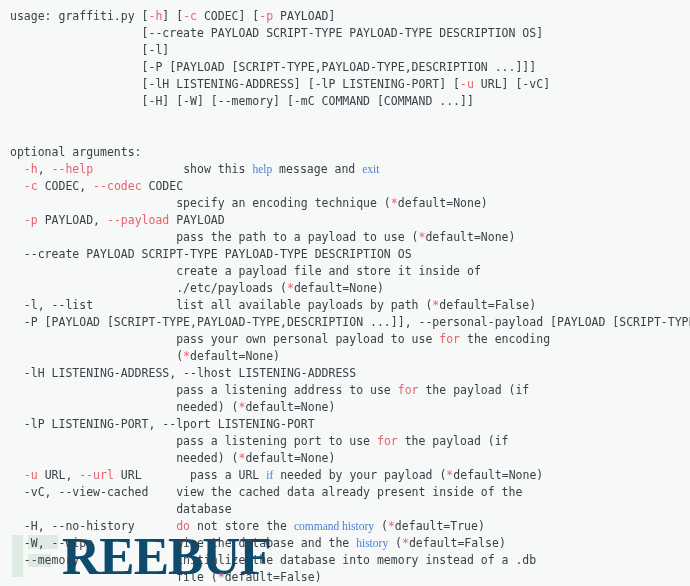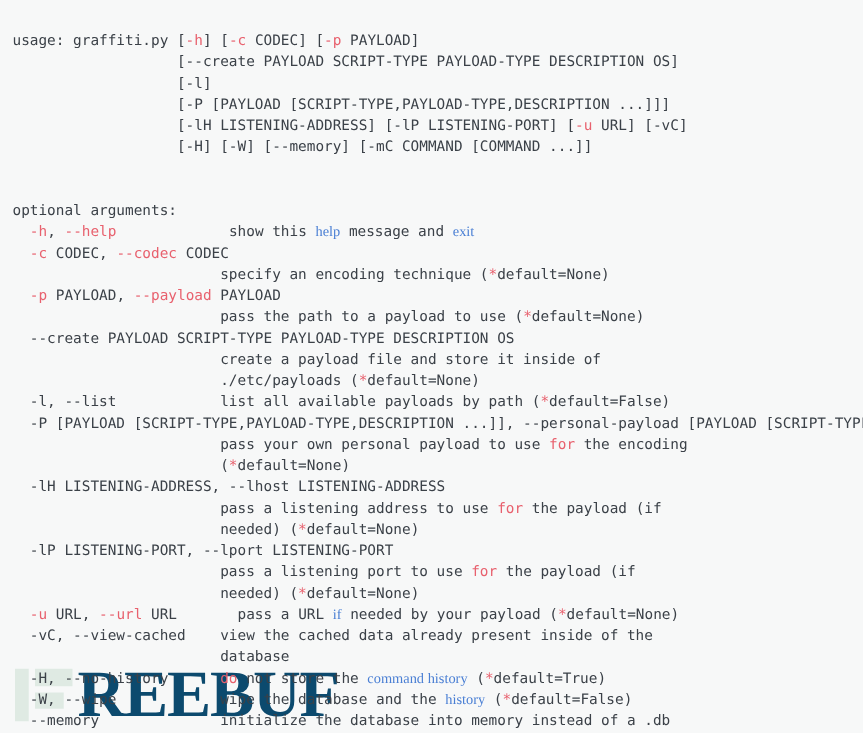--- a/index.html
+++ b/index.html
@@ -15,21 +15,21 @@
     overflow: hidden;
     position: relative;
   }
 
   #terminal {
     position: absolute;
     left: 0;
     top: 0;
     width: 690px;
     height: 586px;
-    padding: 24px 0 0 10px;
+    padding: 8px 0 0 10px;
     box-sizing: border-box;
     font-size: 11.5px;
     line-height: 17px;
     color: #3b4148;
     white-space: pre;
     z-index: 2;
   }
 
   #terminal .line {
     white-space: pre;

